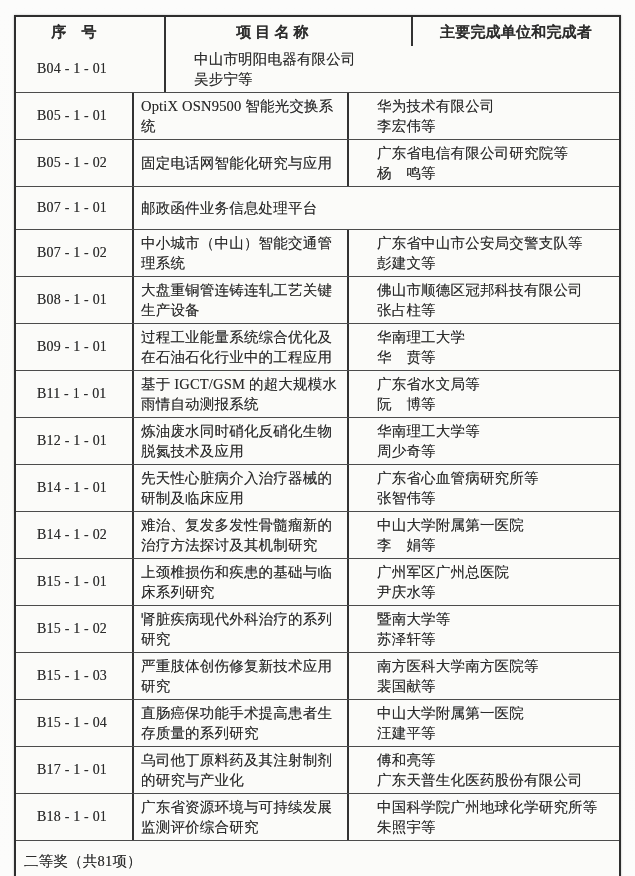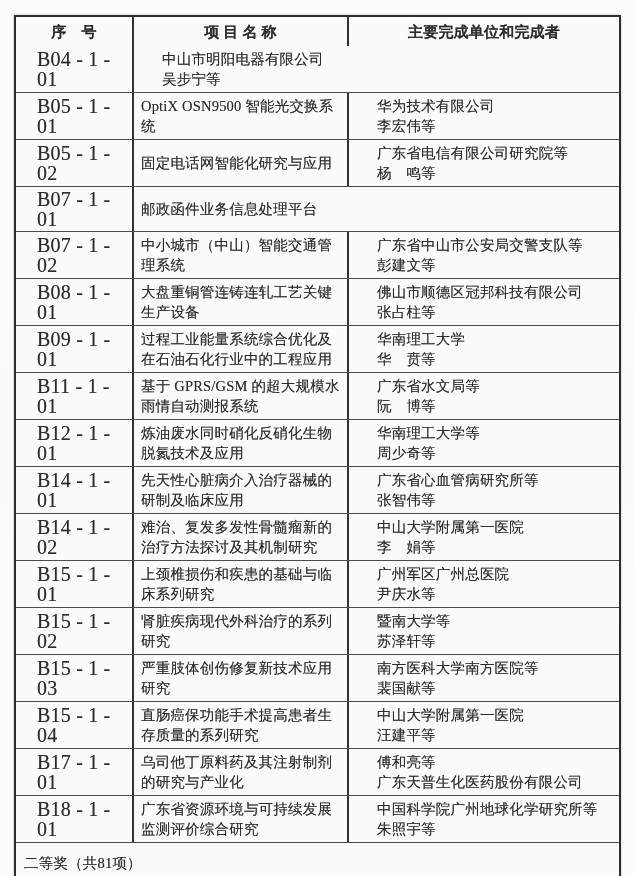--- a/index.html
+++ b/index.html
@@ -28,38 +28,38 @@
     box-shadow: 0 0 2px rgba(0,0,0,0.25);
     box-sizing: border-box;
   }
   .row {
     display: flex;
     align-items: stretch;
     border-top: 1px solid #4c4c4c;
     min-height: 43px;
     box-sizing: border-box;
   }
-  .row:first-child { border-top: none; }
+  .row:first-child { border-top: none; gap: 32px; }
   .row.header-row { min-height: 29px; }
   .row.section-row { min-height: 40px; }
   .cell {
     display: flex;
     flex-direction: column;
     justify-content: center;
     box-sizing: border-box;
     font-size: 14.5px;
     line-height: 20px;
     letter-spacing: 0.2px;
     text-shadow: 0 0 0.5px rgba(40,40,40,0.55);
   }
   .col-serial {
     width: 116px;
     flex: 0 0 116px;
     padding: 2px 12px 2px 21px;
-    font-size: 20px;
+    font-size: 14px;
     font-family: "Liberation Serif", "DejaVu Serif", serif;
   }
   .col-project {
     width: 215px;
     flex: 0 0 215px;
     border-left: 2px solid #333333;
     padding: 3px 3px 3px 7px;
   }
   .col-unit {
     flex: 1 1 auto;
@@ -142,21 +142,21 @@
     <div class="cell col-serial">B09 - 1 - 01</div>
     <div class="cell col-project">过程工业能量系统综合优化及在石油石化行业中的工程应用</div>
     <div class="cell col-unit">
       <span class="unit-line">华南理工大学</span>
       <span class="unit-line">华　贲等</span>
     </div>
   </div>
 
   <div class="row">
     <div class="cell col-serial">B11 - 1 - 01</div>
-    <div class="cell col-project">基于 GPRS/GSM 的超大规模水雨情自动测报系统</div>
+    <div class="cell col-project">基于 IGCT/GSM 的超大规模水雨情自动测报系统</div>
     <div class="cell col-unit">
       <span class="unit-line">广东省水文局等</span>
       <span class="unit-line">阮　博等</span>
     </div>
   </div>
 
   <div class="row">
     <div class="cell col-serial">B12 - 1 - 01</div>
     <div class="cell col-project">炼油废水同时硝化反硝化生物脱氮技术及应用</div>
     <div class="cell col-unit">

